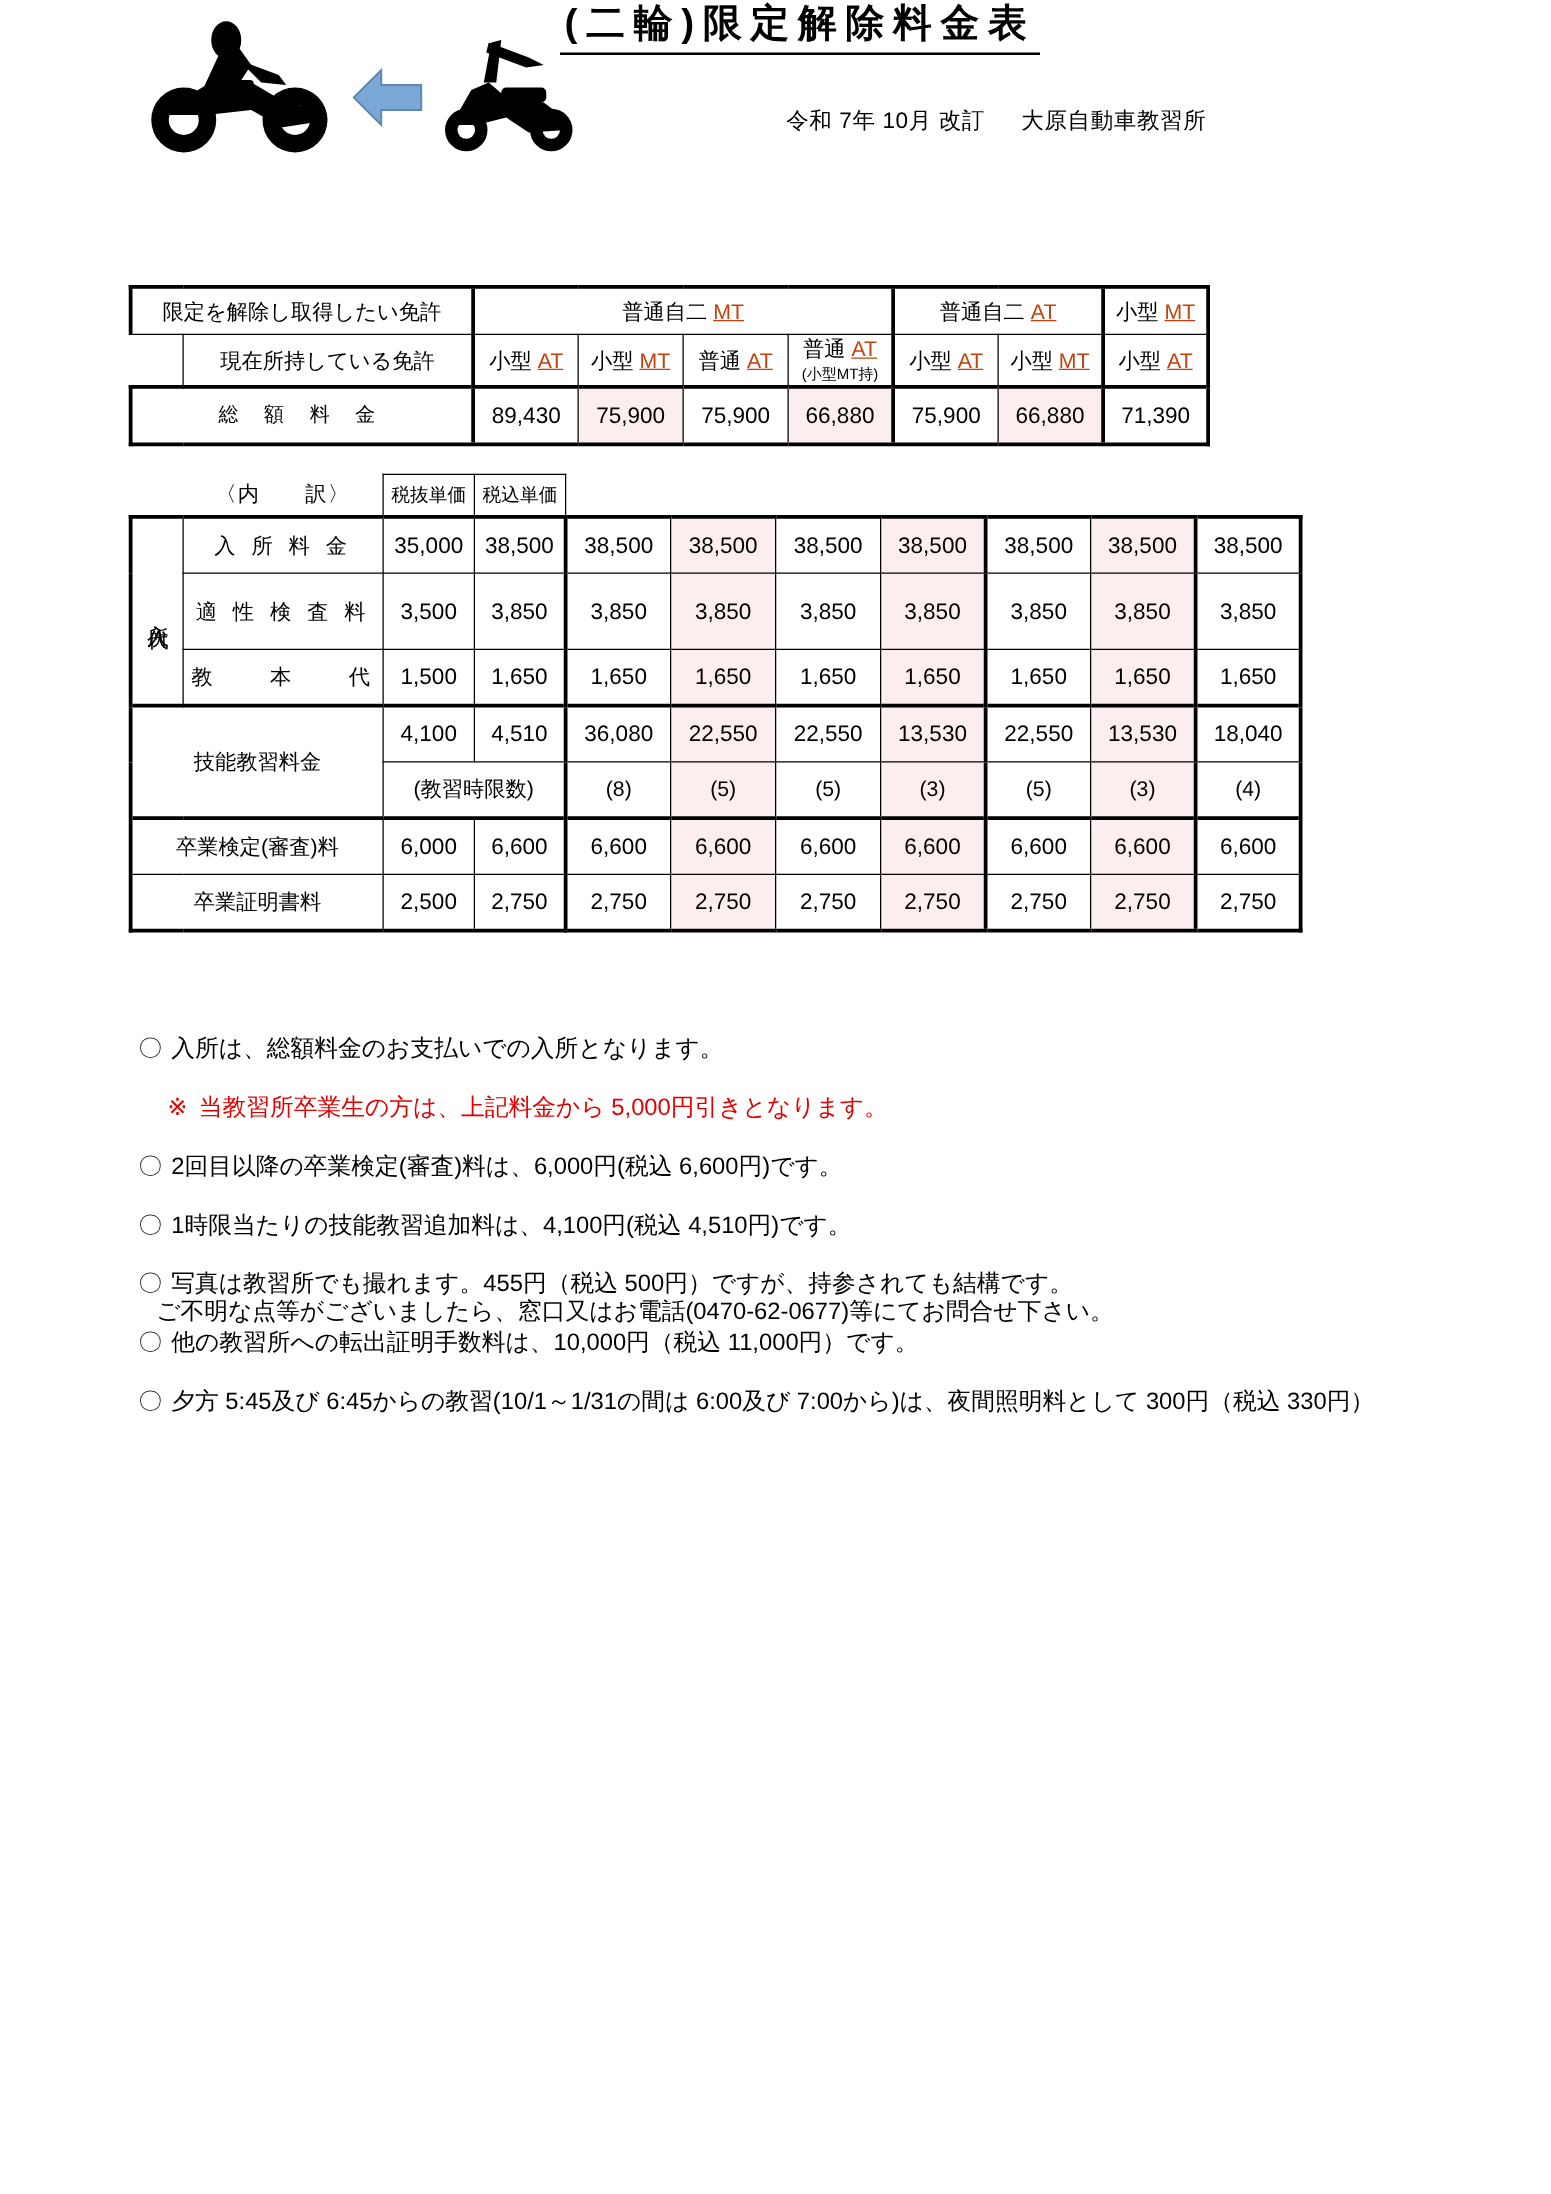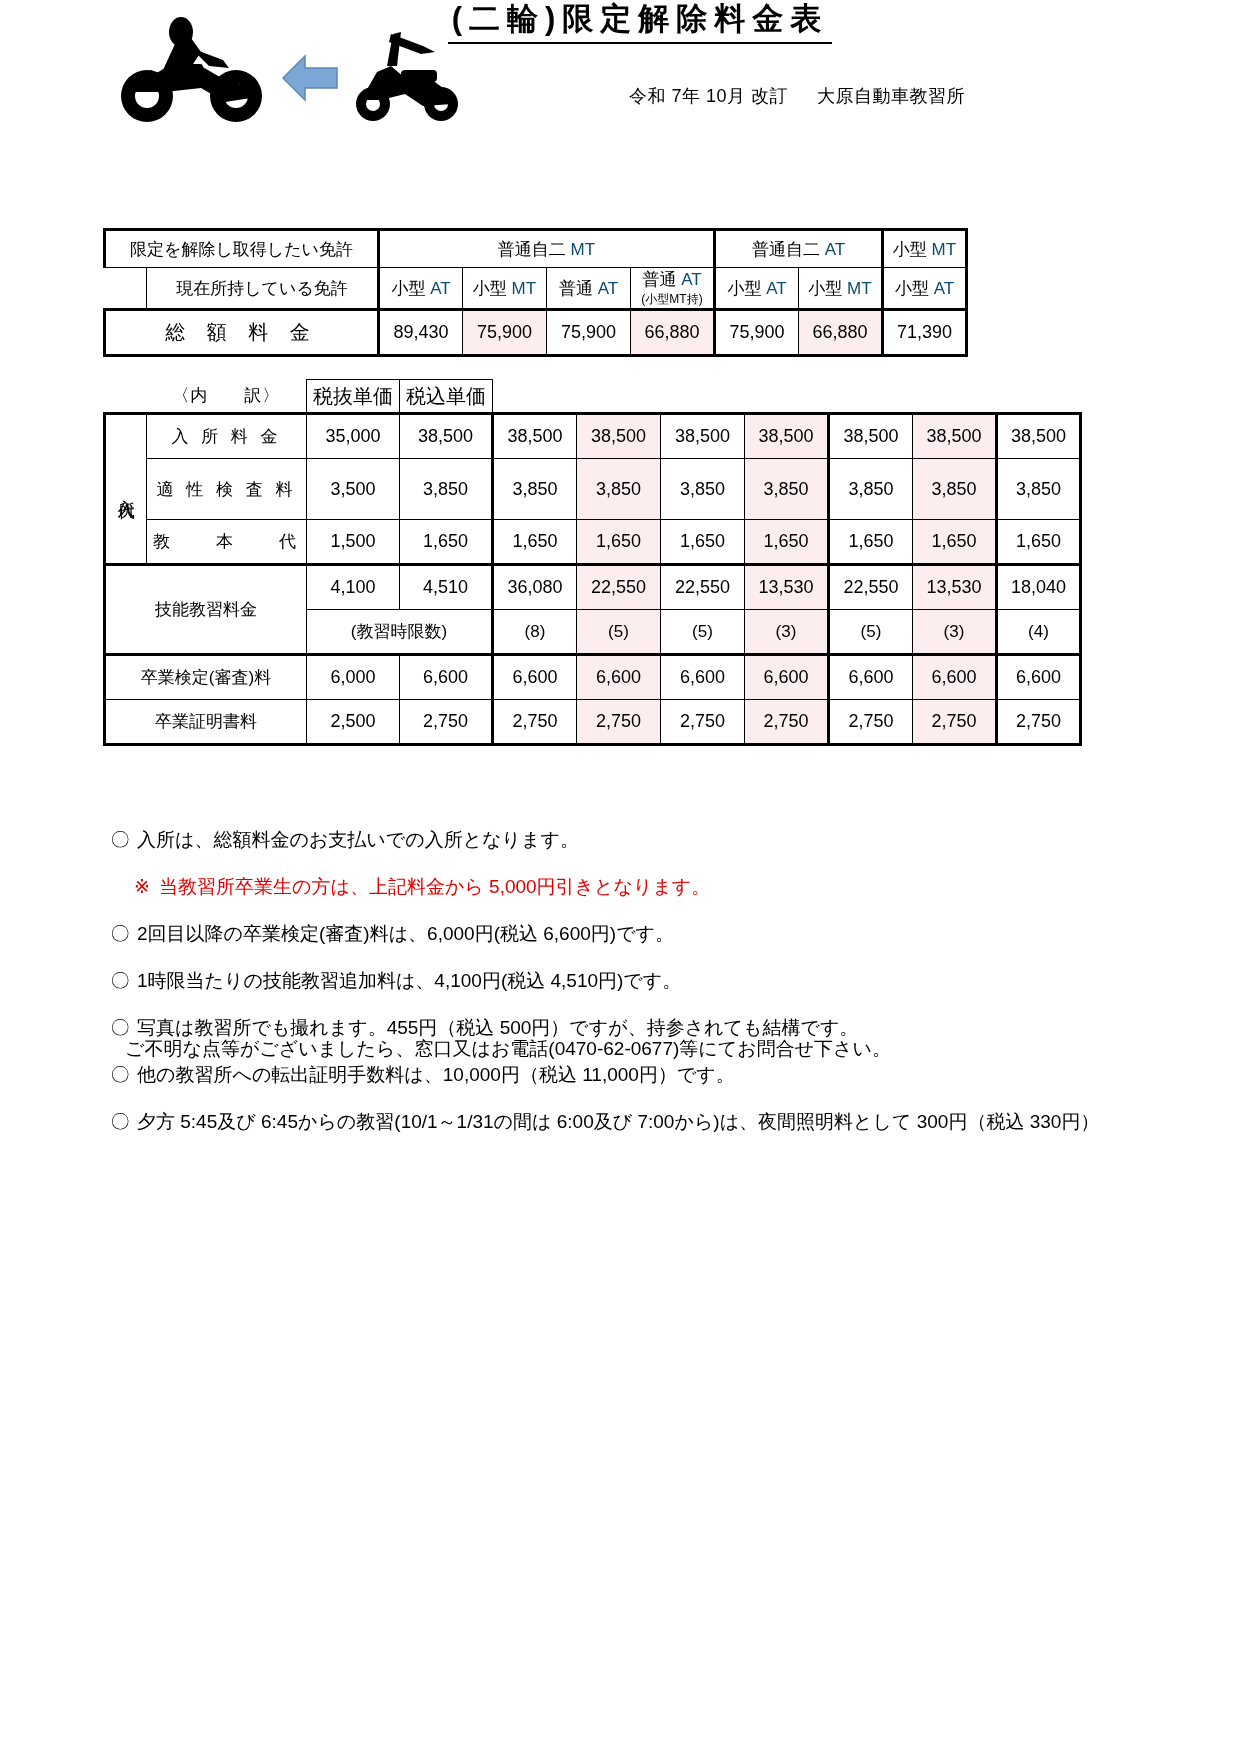--- a/index.html
+++ b/index.html
@@ -73,45 +73,45 @@
     background: #ffffff;
     white-space: nowrap;
   }
   .thick-l { border-left: 3px solid #000 !important; }
   .thick-r { border-right: 3px solid #000 !important; }
   .thick-t { border-top: 3px solid #000 !important; }
   .thick-b { border-bottom: 3px solid #000 !important; }
   .no-border { border: none !important; background: transparent !important; }
   .shade { background: #fceeee !important; }
   .num { text-align: right; padding-right: 9px; font-size: 18px; }
-  .red { color: #0c4a6e; }
+  .red { color: #c2410c; text-decoration: underline; }
   .vert {
     writing-mode: vertical-rl;
     text-orientation: upright;
     letter-spacing: 2px;
     line-height: 1.15;
     font-size: 17px;
   }
   .sp-mid  { letter-spacing: 4px; }
   .tiny    { font-size: 12px; }
-  .big     { font-size: 20px; letter-spacing: 8px; font-weight: normal; }
+  .big     { font-size: 16px; letter-spacing: 8px; font-weight: normal; }
 
   
   .t1 td { height: 38px; }
   .row-total td { height: 46px; }
 
   .uchiwake-row td { border: none; background: transparent; height: 34px; }
   .uchiwake-label {
     text-align: center;
     font-size: 17px;
     letter-spacing: 1px;
   }
   .unit-head {
     border: 1px solid #000 !important;
-    font-size: 20px;
+    font-size: 15px;
     letter-spacing: 0px;
   }
 
   
   .notes {
     position: absolute;
     left: 103px; top: 830px;
     width: 1060px;
     font-size: 19px;
     line-height: 1.0;

